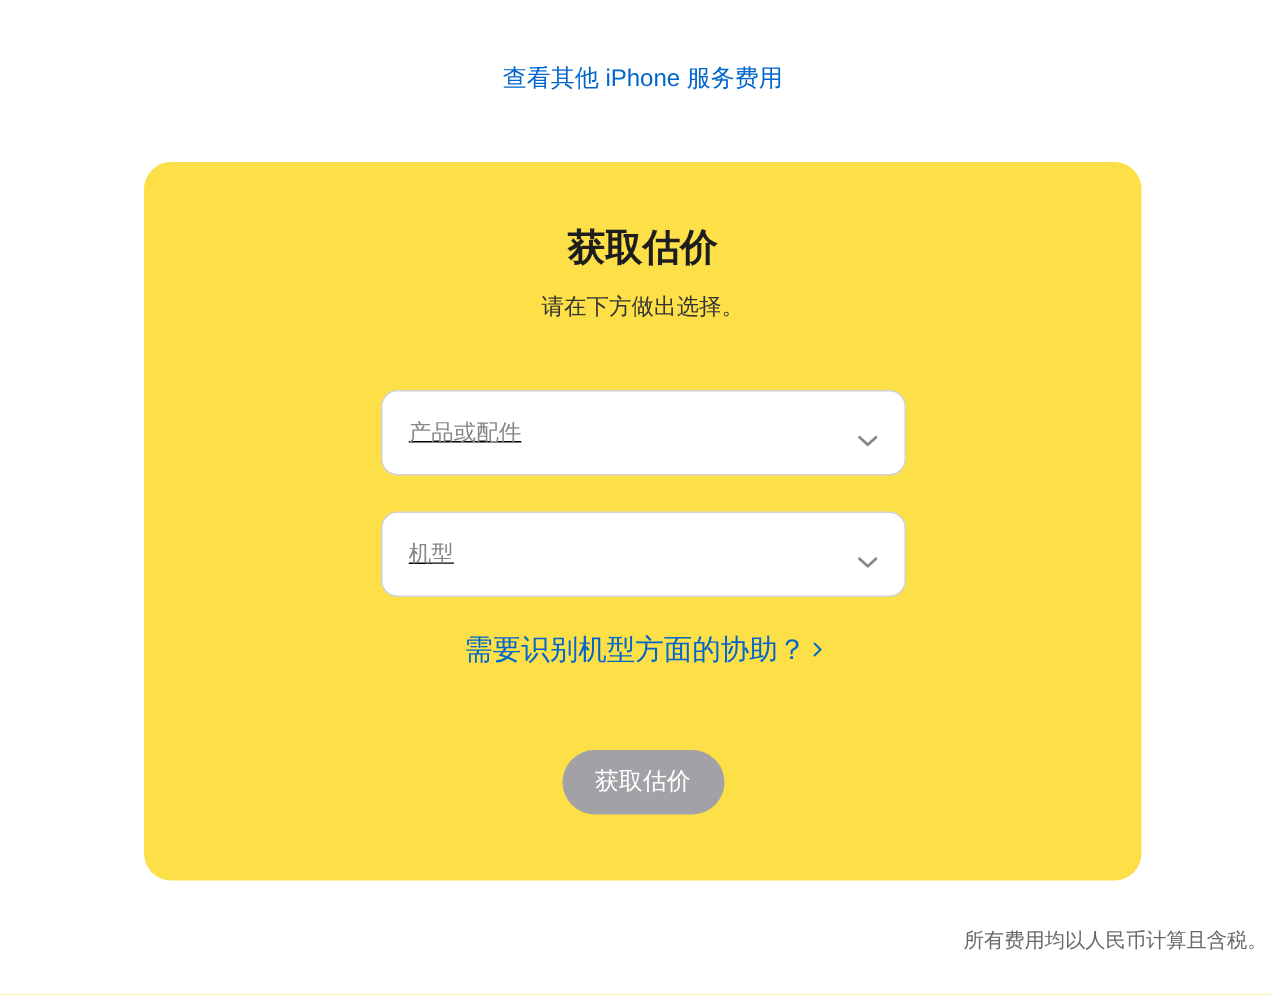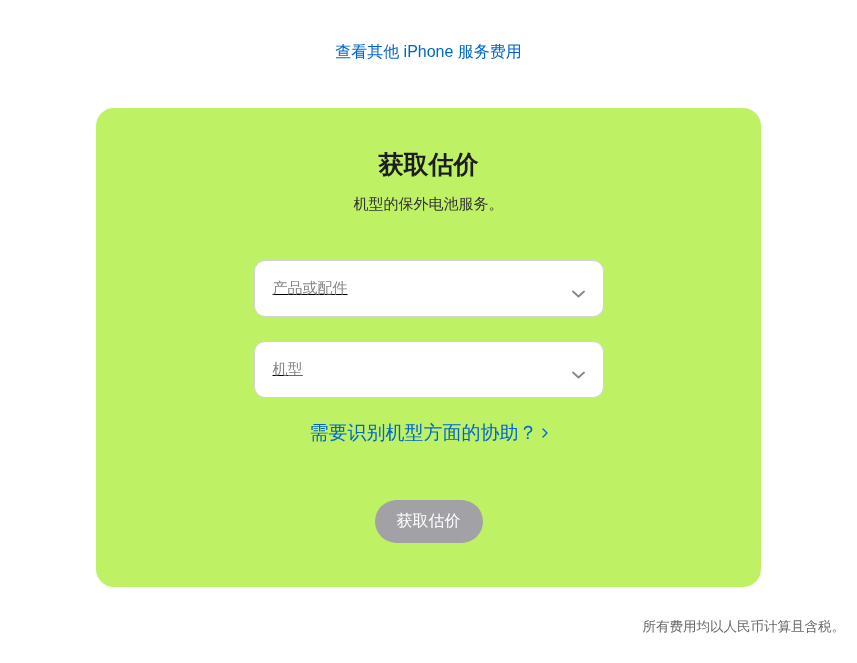--- a/index.html
+++ b/index.html
@@ -21,21 +21,21 @@
     .top-link {
       text-align: center;
       padding: 42px 0 28px 0;
     }
     .top-link a {
       color: #0066cc;
       text-decoration: none;
       font-size: 16px;
     }
     .card {
-      background: #bef264;
+      background: #fde047;
       border-radius: 18px;
       width: 665px;
       margin: 17px auto 0;
       padding: 40px 0 44px 0;
       text-align: center;
     }
     .card-title {
       font-size: 25px;
       font-weight: 600;
       color: #1d1d1f;
@@ -123,21 +123,21 @@
 </head>
 <body>
 
 <div class="container">
   <div class="top-link">
     <a href="#">查看其他 iPhone 服务费用</a>
   </div>
 
   <div class="card">
     <div class="card-title">获取估价</div>
-    <div class="card-subtitle">机型的保外电池服务。</div>
+    <div class="card-subtitle">请在下方做出选择。</div>
 
     <div class="select-wrap">
       <div class="select-box">
         <span class="select-placeholder">产品或配件</span>
         <span class="chevron">
           <svg viewBox="0 0 13 8" fill="none">
               <path d="M1 1.5L6.5 6.5L12 1.5" stroke="#86868b" stroke-width="1.8" stroke-linecap="round" stroke-linejoin="round"></path>
             </svg>
         </span>
       </div>

